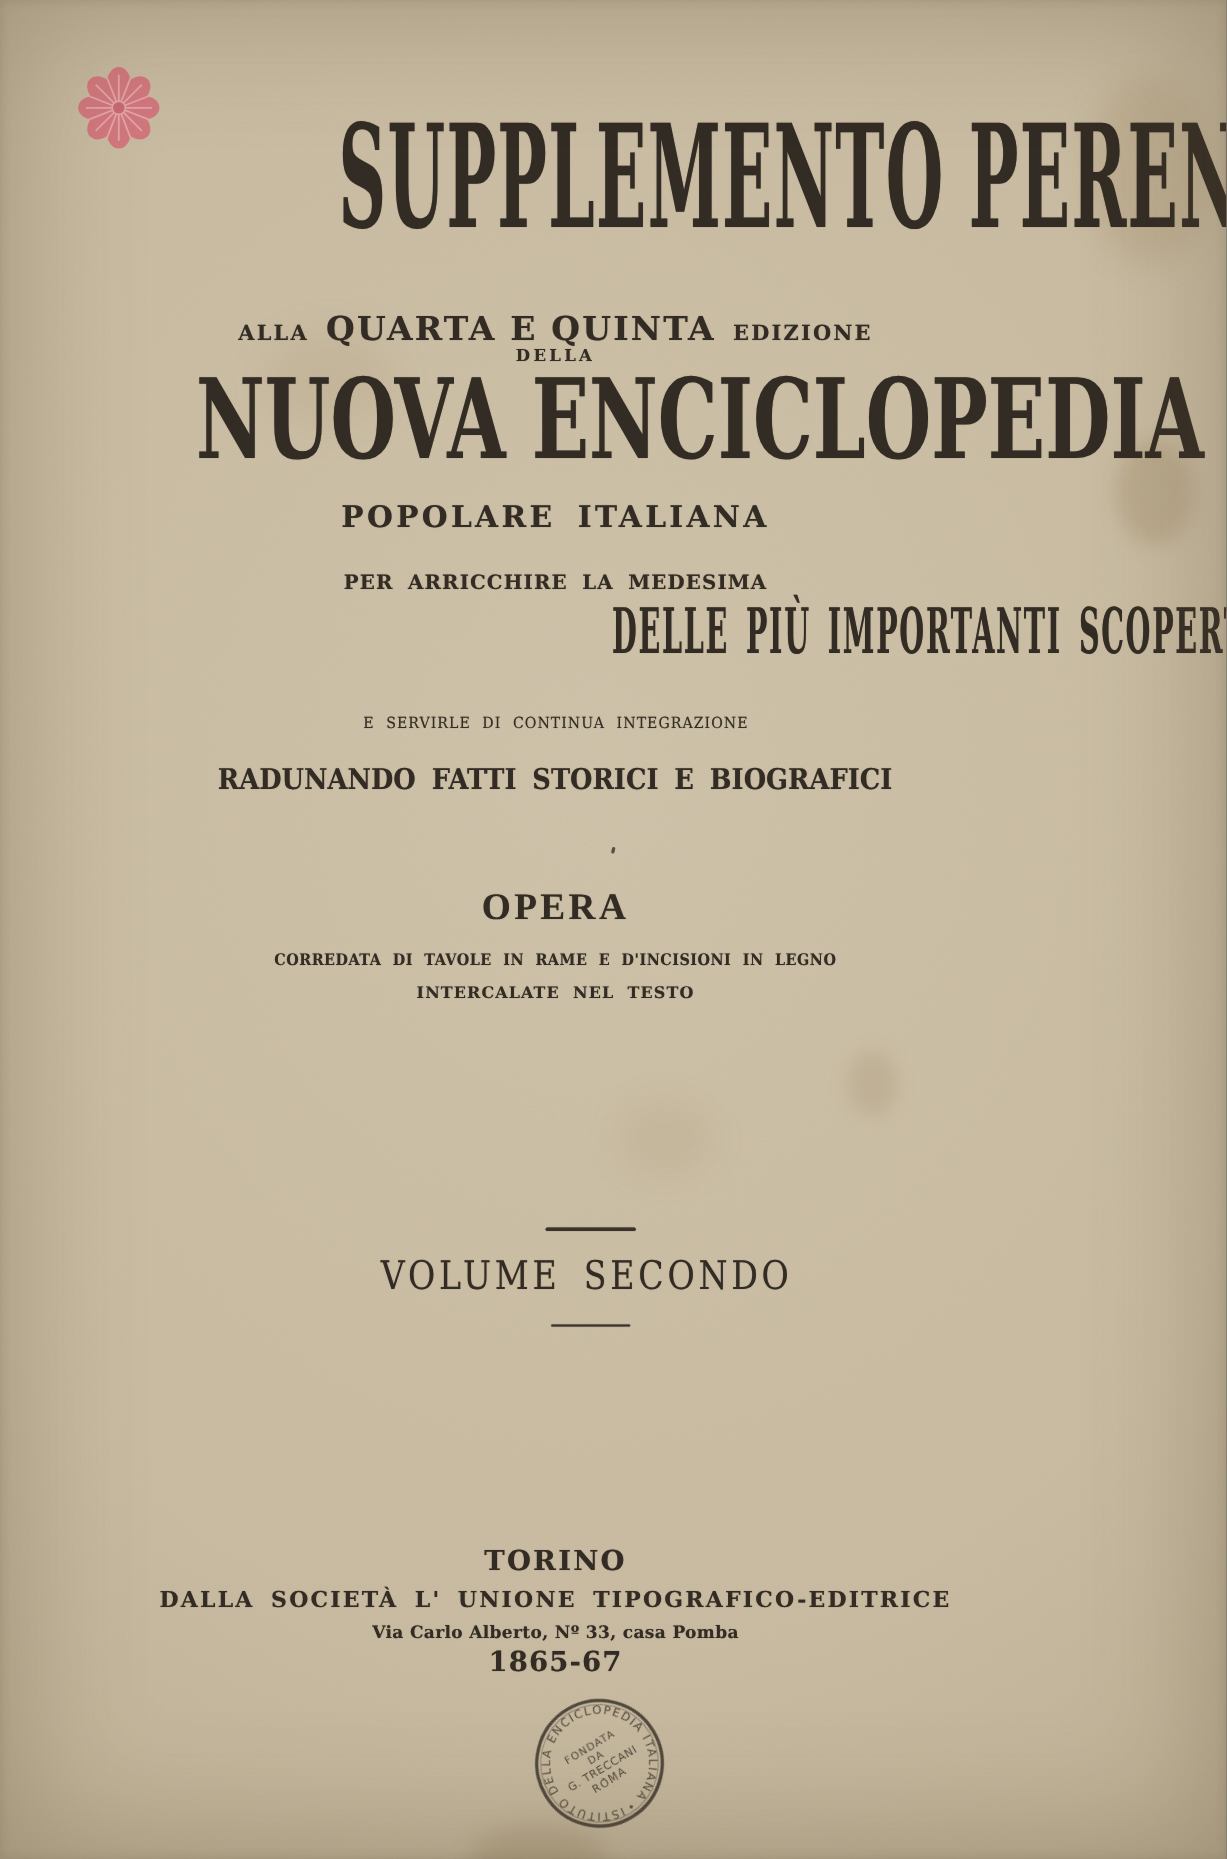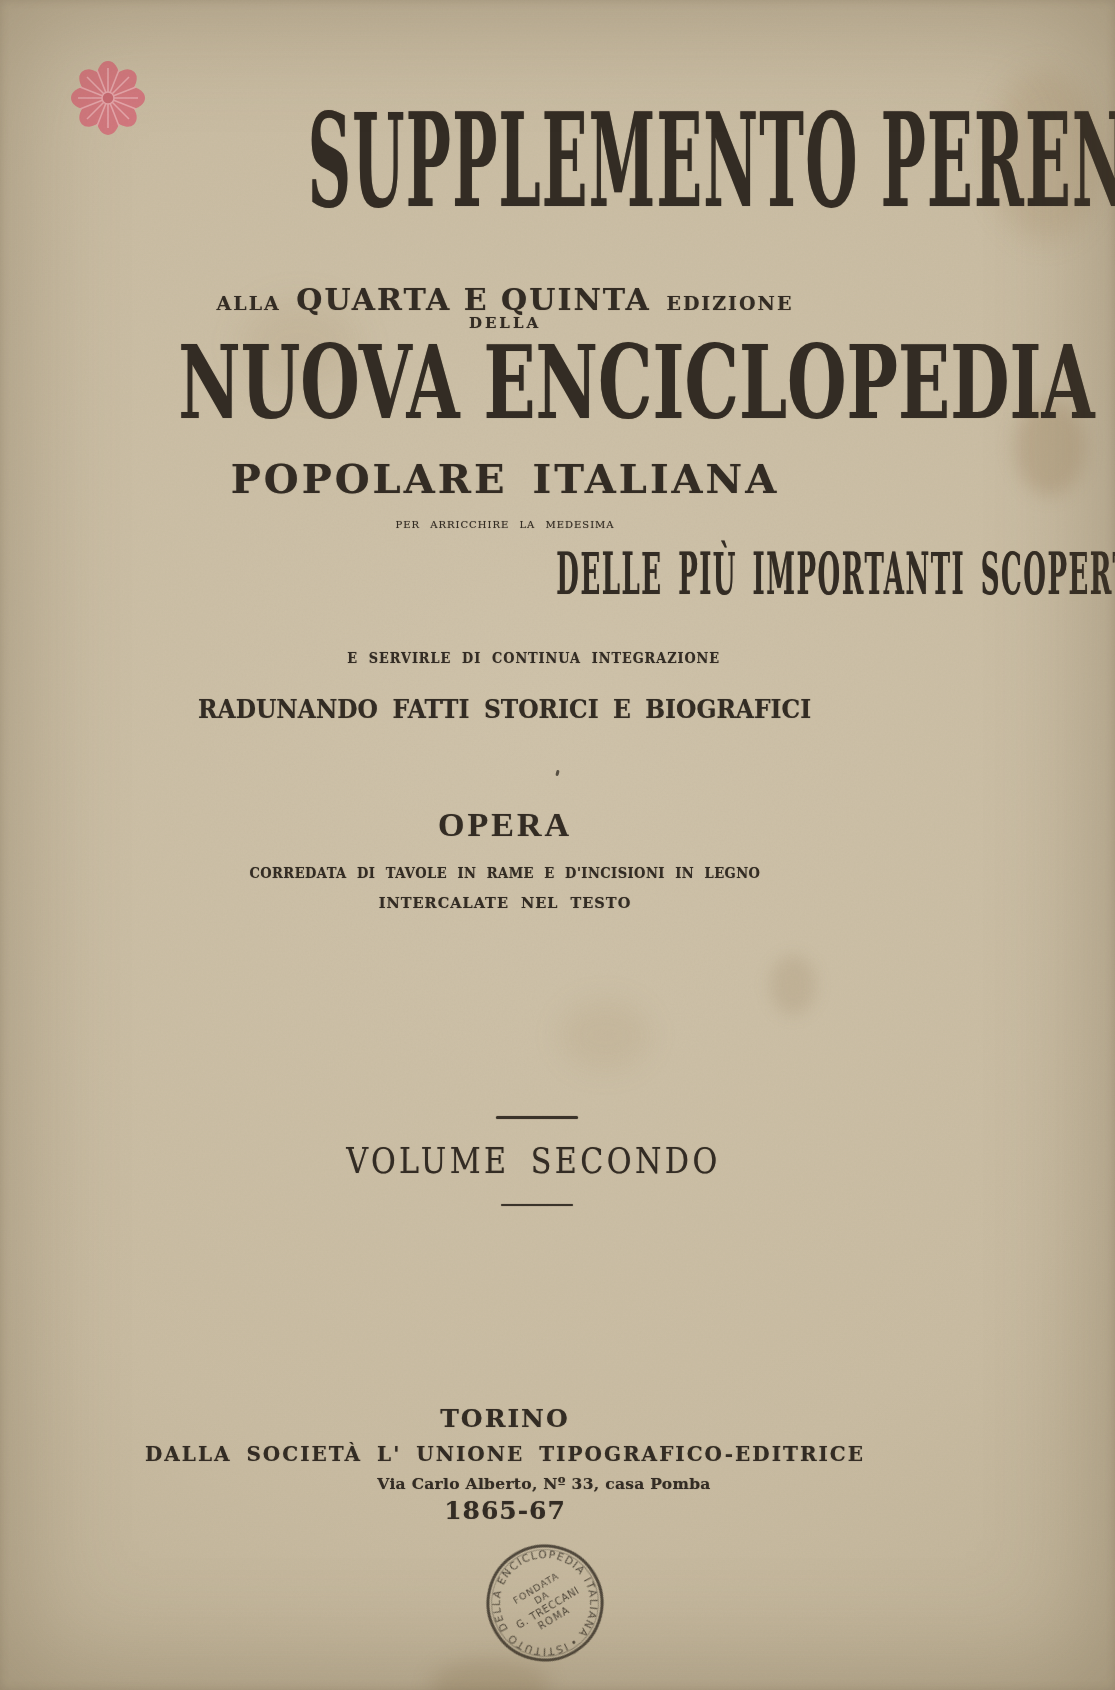--- a/index.html
+++ b/index.html
@@ -24,28 +24,28 @@
 
   .l-alla{top:258px;font-weight:bold;}
   .l-alla .sm{font-size:19px;letter-spacing:2px;margin-top:34px;}
   .l-alla .lg{font-size:30px;letter-spacing:2px;margin:0 10px;}
 
   .l-della{top:314px;font-weight:bold;font-size:15px;letter-spacing:3px;}
 
   .l-nuova{top:332px;font-weight:bold;font-size:95px;line-height:1;}
   .l-nuova > span{transform:scale(0.72,1.06);transform-origin:50% 0%;}
 
-  .l-popolare{top:455px;font-weight:bold;font-size:40px;letter-spacing:3px;word-spacing:8px;}
-
-  .l-arricchire{top:519px;font-weight:normal;font-size:10px;letter-spacing:1px;word-spacing:6px;}
+  .l-popolare{top:455px;font-weight:bold;font-size:27px;letter-spacing:3px;word-spacing:8px;}
+
+  .l-arricchire{top:519px;font-weight:bold;font-size:18px;letter-spacing:1px;word-spacing:6px;}
 
   .l-scoperte{top:546px;font-weight:bold;font-size:52px;line-height:1;}
   .l-scoperte > span{transform:scale(0.50,1.10);transform-origin:50% 0%;letter-spacing:3px;word-spacing:10px;}
 
-  .l-servirle{top:650px;font-weight:bold;font-size:14px;padding-left:29px;}
+  .l-servirle{top:650px;font-weight:normal;font-size:14px;}
   .l-servirle > span{transform:scaleX(0.92);transform-origin:50% 0%;letter-spacing:1px;word-spacing:6px;}
 
   .l-radunando{top:694px;font-weight:bold;font-size:26px;text-align:center;}
   .l-radunando > span{transform:scaleX(0.90);transform-origin:50% 0%;word-spacing:7px;}
 
   .l-avvenuti{top:740px;font-weight:bold;font-size:21.5px;}
   .l-avvenuti > span{transform:scaleX(0.86);transform-origin:50% 0%;word-spacing:7px;}
 
   .speck{position:absolute;left:556px;top:770px;width:3px;height:6px;background:#3a332a;
     border-radius:2px;transform:rotate(14deg);opacity:0.8;}
@@ -62,21 +62,21 @@
     box-shadow:0 0 1px rgba(40,32,24,0.6);}
   .rule-1{left:496px;top:1116px;width:82px;}
   .rule-2{left:501px;top:1204px;width:72px;height:2px;}
 
   .l-volume{top:1140px;font-size:36px;}
   .l-volume > span{transform:scaleX(0.84) translateX(34px);transform-origin:50% 0%;
     letter-spacing:4px;word-spacing:10px;}
 
   .l-torino{top:1404px;font-weight:bold;font-size:25px;letter-spacing:2px;}
   .l-publisher{top:1442px;font-weight:bold;font-size:20px;letter-spacing:2px;word-spacing:6px;}
-  .l-address{top:1474px;font-weight:bold;font-size:15.5px;letter-spacing:0.3px;padding-left:39px;}
+  .l-address{top:1474px;font-weight:bold;font-size:15.5px;letter-spacing:0.3px;}
   .l-years{top:1496px;font-weight:bold;font-size:25px;letter-spacing:1px;}
 
   .rosette{position:absolute;left:66px;top:56px;width:84px;height:84px;opacity:0.92;
     filter:blur(0.3px);}
   .stamp{position:absolute;left:481px;top:1539px;width:128px;height:128px;opacity:0.86;
     filter:blur(0.35px);transform:rotate(-31deg);}
   .stamp text{font-family:"DejaVu Sans","Liberation Sans",sans-serif;fill:#3d362c;}
 </style>
 </head>
 <body>

